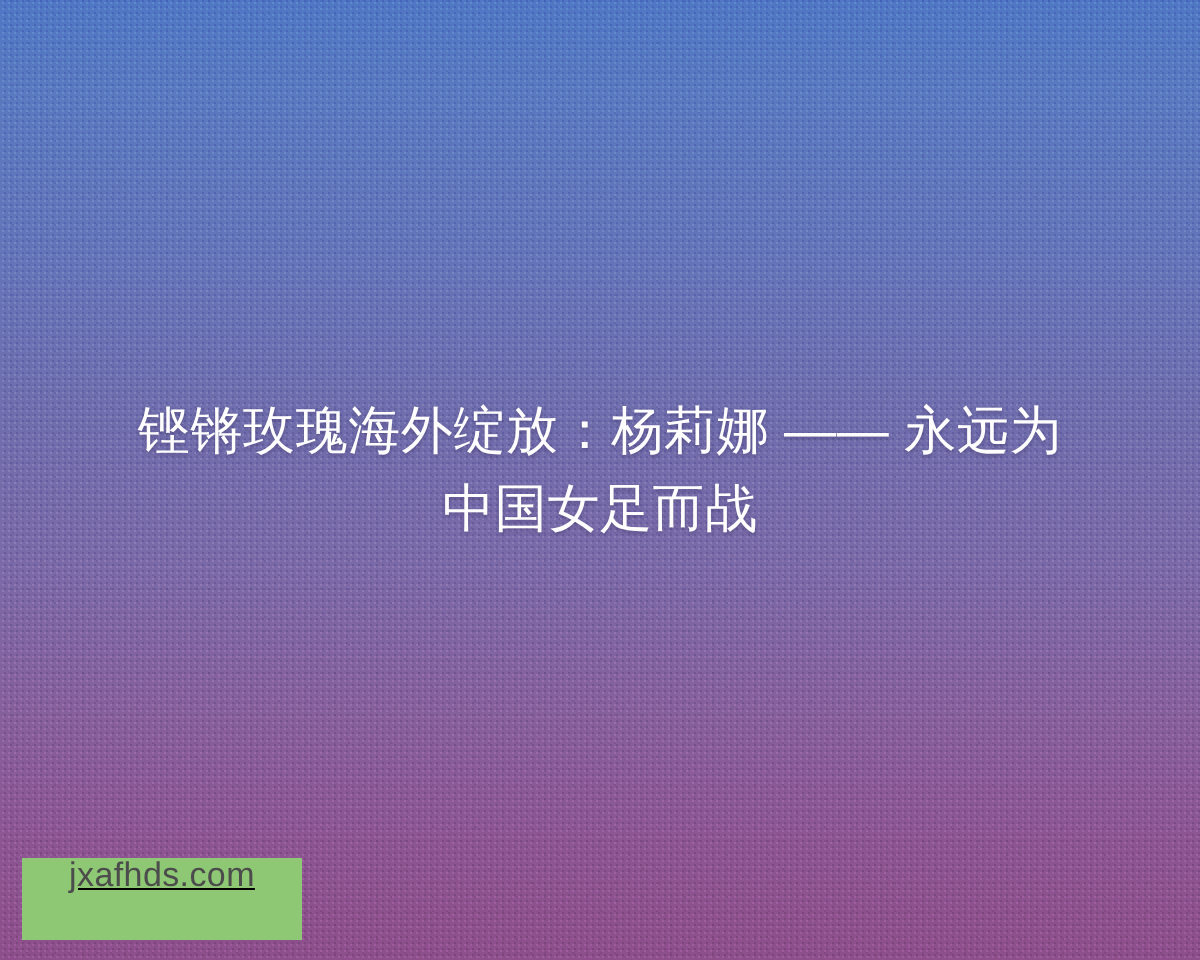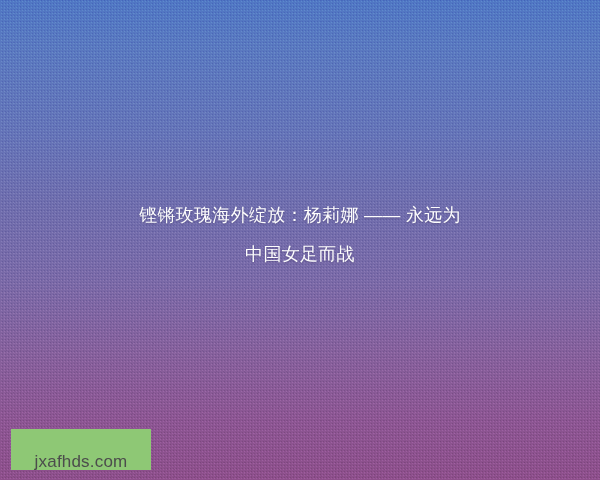--- a/index.html
+++ b/index.html
@@ -58,39 +58,40 @@
   }
 
   
   #headline {
     position: absolute;
     left: 0;
     right: 0;
     top: 196px;
     text-align: center;
     color: #fdfdfd;
-    font-size: 18px;
+    font-size: 26px;
     line-height: 39px;
     letter-spacing: .3px;
     padding: 0 28px;
     text-shadow: 0 1px 2px rgba(40,30,70,.35);
     white-space: pre-line;
   }
 
   
   #watermark-badge {
     position: absolute;
     left: 11px;
     top: 429px;
     width: 140px;
     height: 41px;
     background: #8ec875;
     display: flex;
-    align-items: flex-end;
+    align-items: flex-start;
     justify-content: center;
+    text-decoration: underline;
   }
   #watermark-text {
     color: #4c4c4c;
     font-size: 17px;
     letter-spacing: .2px;
     line-height: 1;
   }
 </style>
 </head>
 <body>

